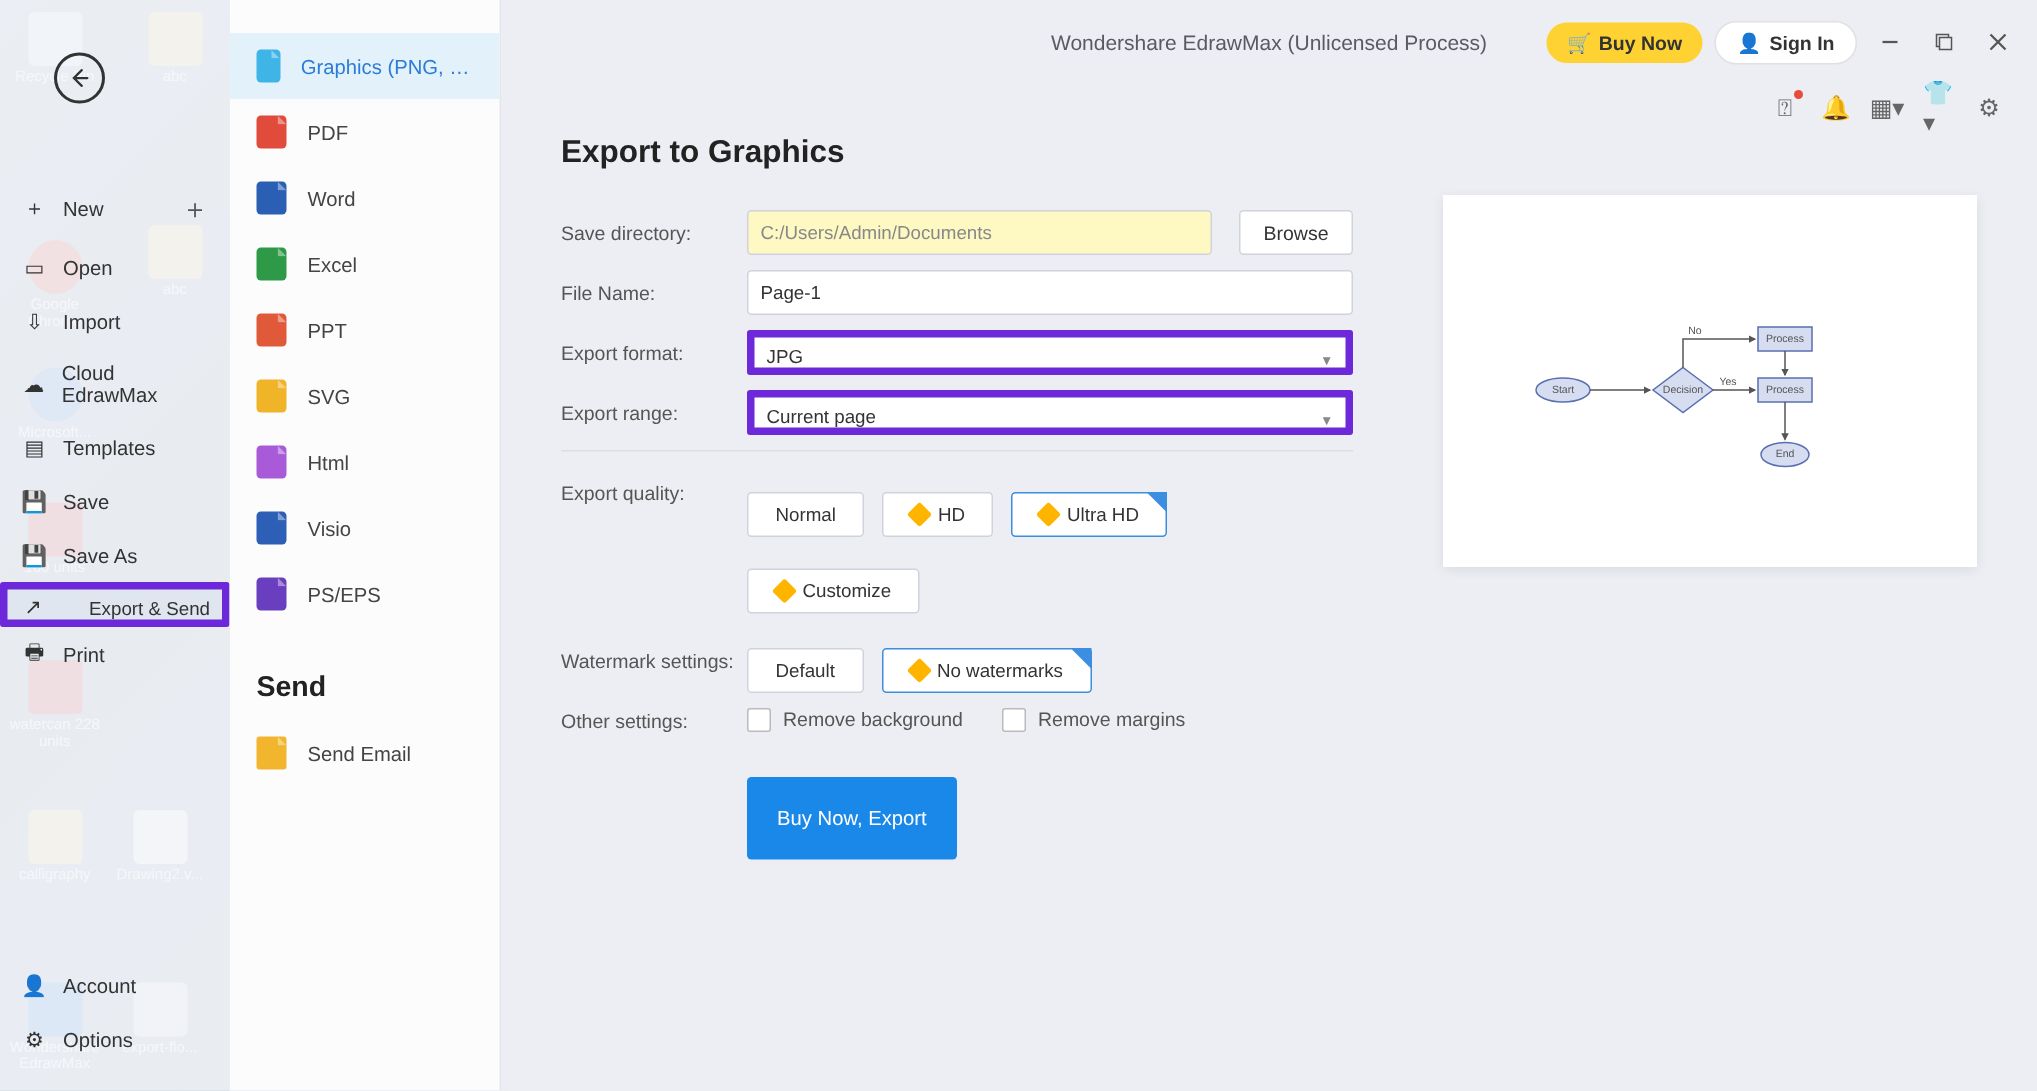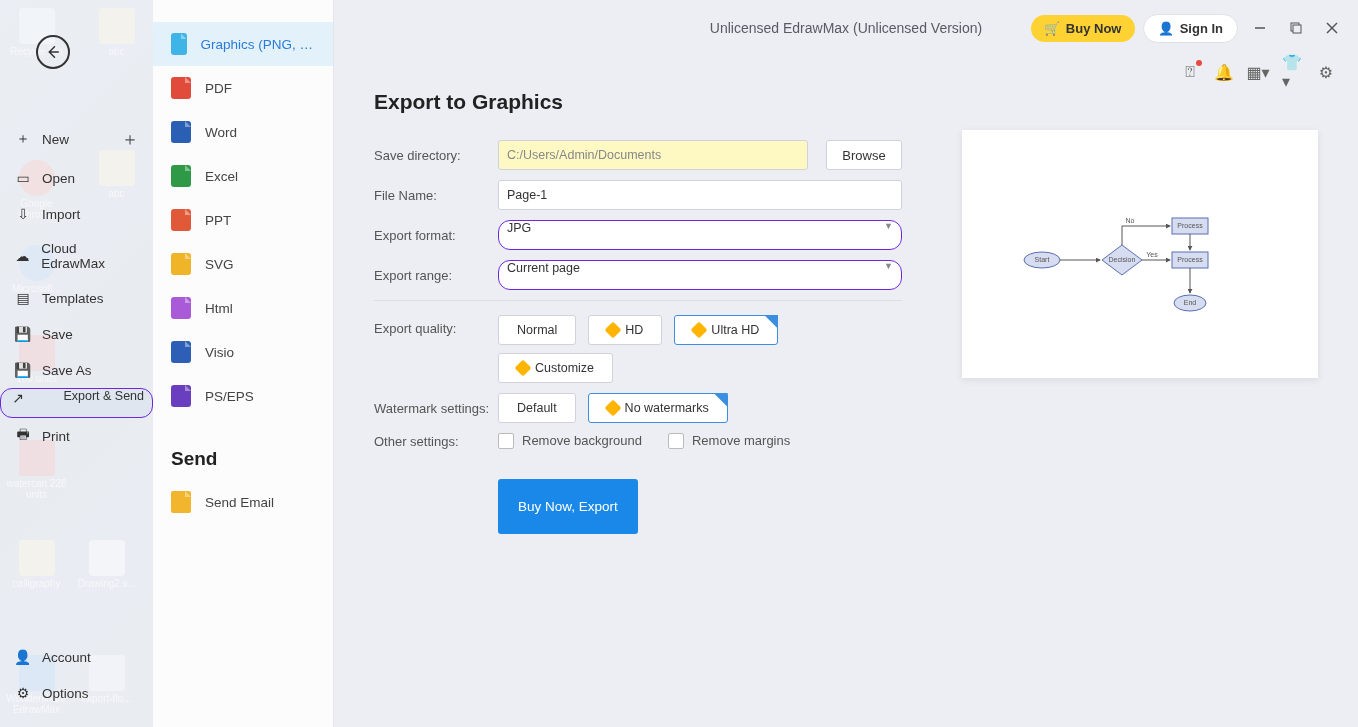--- a/index.html
+++ b/index.html
@@ -44,26 +44,26 @@
 .content { padding: 34px 40px 0 40px; display: flex; gap: 60px; }
 .form-col { width: 530px; }
 .page-title { font-size: 21px; font-weight: 700; color: #222; margin-bottom: 26px; }
 
 .form-row { display: flex; align-items: center; margin-bottom: 10px; }
 .form-label { width: 124px; font-size: 13px; color: #555; }
 .form-ctrl { flex: 1; display: flex; gap: 18px; align-items: center; }
 .txt-input { flex: 1; height: 30px; border: 1px solid #d2d2dc; border-radius: 3px; padding: 0 8px; font-size: 12.5px; background: #fff; color: #333; }
 .txt-input.ro { background: #fef9c3; color: #888; }
 .browse-btn { width: 76px; height: 30px; border: 1px solid #d2d2dc; background: #fff; border-radius: 3px; font-size: 13px; color: #333; cursor: pointer; }
-.sel { flex: 1; height: 30px; border: 1px solid #6d28d9; border-radius: 12px; padding: 0 8px; font-size: 12.5px; background: #fff; color: #333; display: flex; align-items: flex-start; justify-content: space-between; cursor: pointer; }
+.sel { flex: 1; height: 30px; border: 5px solid #6d28d9; border-radius: 2px; padding: 0 8px; font-size: 12.5px; background: #fff; color: #333; display: flex; align-items: flex-end; justify-content: space-between; cursor: pointer; }
 .sel .caret { font-size: 9px; color: #888; }
 
 hr.divider { border: none; border-top: 1px solid #ddd; margin: 10px 0 14px; }
 
-.quality-btn { height: 30px; padding: 0 18px; border: 1px solid #d2d2dc; background: #fff; border-radius: 3px; font-size: 12.5px; color: #333; display: inline-flex; align-items: center; gap: 6px; cursor: pointer; position: relative; }
+.quality-btn { height: 30px; padding: 0 18px; border: 1px solid #d2d2dc; background: #fff; border-radius: 3px; font-size: 12.5px; color: #333; display: inline-flex; align-items: center; gap: 6px; cursor: pointer; position: relative; margin-top: 13px; }
 .quality-btn.sel-q { border-color: #3b8ee0; }
 .quality-btn .corner { position: absolute; top: -1px; right: -1px; width: 14px; height: 14px; background: #3b8ee0; clip-path: polygon(100% 0, 0 0, 100% 100%); }
 .diamond { width: 12px; height: 12px; background: #ffb400; transform: rotate(45deg); border-radius: 2px; }
 .quality-row { display: flex; gap: 12px; flex-wrap: wrap; }
 
 .chk-row { display: flex; align-items: flex-start; gap: 8px; font-size: 13px; color: #555; }
 .chk { width: 16px; height: 16px; border: 1px solid #bbb; border-radius: 2px; background: #fff; }
 
 .export-action { margin-top: 30px; margin-left: 124px; }
 .primary-btn { background: #1a88e8; color: #fff; border: none; border-radius: 3px; padding: 20px 20px; font-size: 13.5px; cursor: pointer; }
@@ -192,21 +192,21 @@
   <div class="es-list" style="margin-top:10px;">
     <div class="es-item">
         <span class="es-icon" style="background:#f2b62e;border-radius:2px;"></span>
         <span>Send Email</span>
       </div>
   </div>
 </div>
 
 <div class="main-area">
   <div class="title-bar">
-    <span class="title-text">Unlicensed EdrawMax (Unlicensed Version)</span>
+    <span class="title-text">Wondershare EdrawMax (Unlicensed Process)</span>
     <div class="tb-right">
       <button class="buy-btn">
         <span>🛒</span>
           <span>Buy Now</span>
       </button>
       <button class="signin-btn">
         <span>👤</span>
           <span>Sign In</span>
       </button>
       <button class="win-btn">

